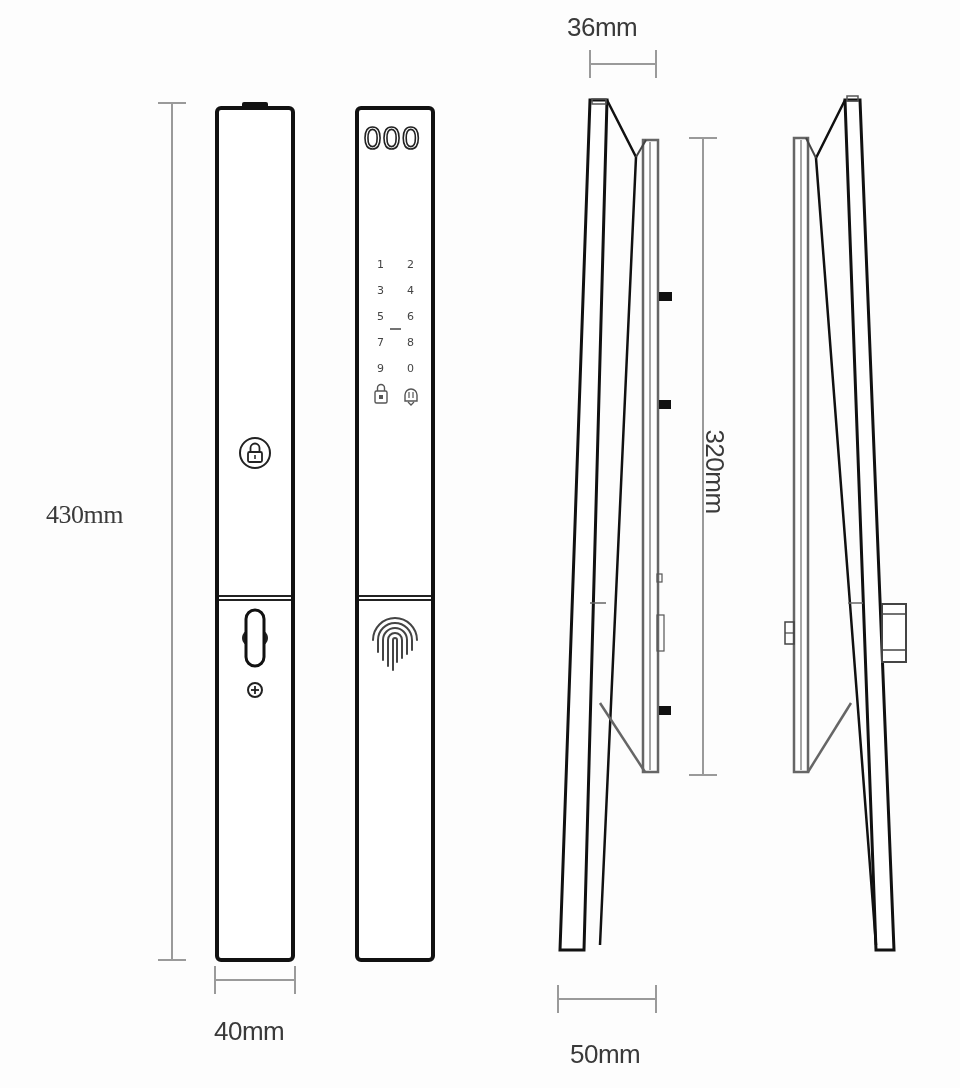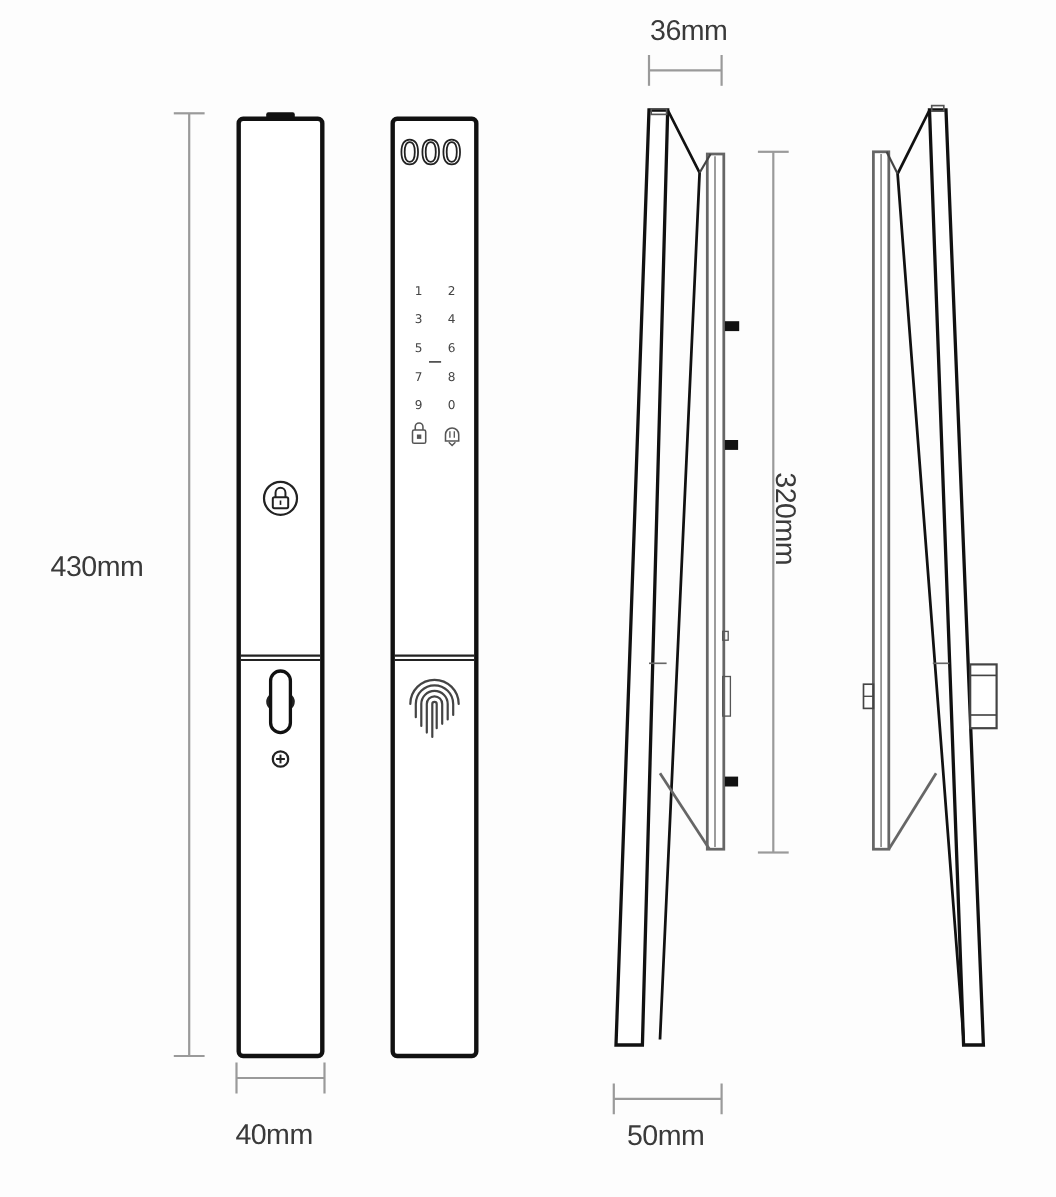--- a/index.html
+++ b/index.html
@@ -139,17 +139,17 @@
     <line x1="848" y1="603" x2="863" y2="603" stroke="#666" stroke-width="1.5"></line>
 
     <rect x="882" y="604" width="24" height="58" stroke="#444" stroke-width="2" fill="#fff"></rect>
     <line x1="882" y1="614" x2="906" y2="614" stroke="#444" stroke-width="1.5"></line>
     <line x1="882" y1="650" x2="906" y2="650" stroke="#444" stroke-width="1.5"></line>
     <rect x="785" y="622" width="9" height="22" stroke="#444" stroke-width="1.5"></rect>
     <line x1="785" y1="633" x2="794" y2="633" stroke="#444" stroke-width="1.2"></line>
   </g>
 </svg>
 
-<div class="label" style="left:46px; top:500px;">430mm</div>
+<div class="label" style="left:46px; top:500px;font-family:Liberation Serif, serif;">430mm</div>
 <div class="label" style="left:214px; top:1016px;text-align:right;">40mm</div>
-<div class="label" style="left:591px; top:12px;">36mm</div>
-<div class="label" style="left:570px; top:1017px;text-align:right;">50mm</div>
+<div class="label" style="left:567px; top:12px;">36mm</div>
+<div class="label" style="left:570px; top:1039px;text-align:right;">50mm</div>
 <div class="label vert" style="left:672px; top:456px;">320mm</div>
 
 </body></html>

